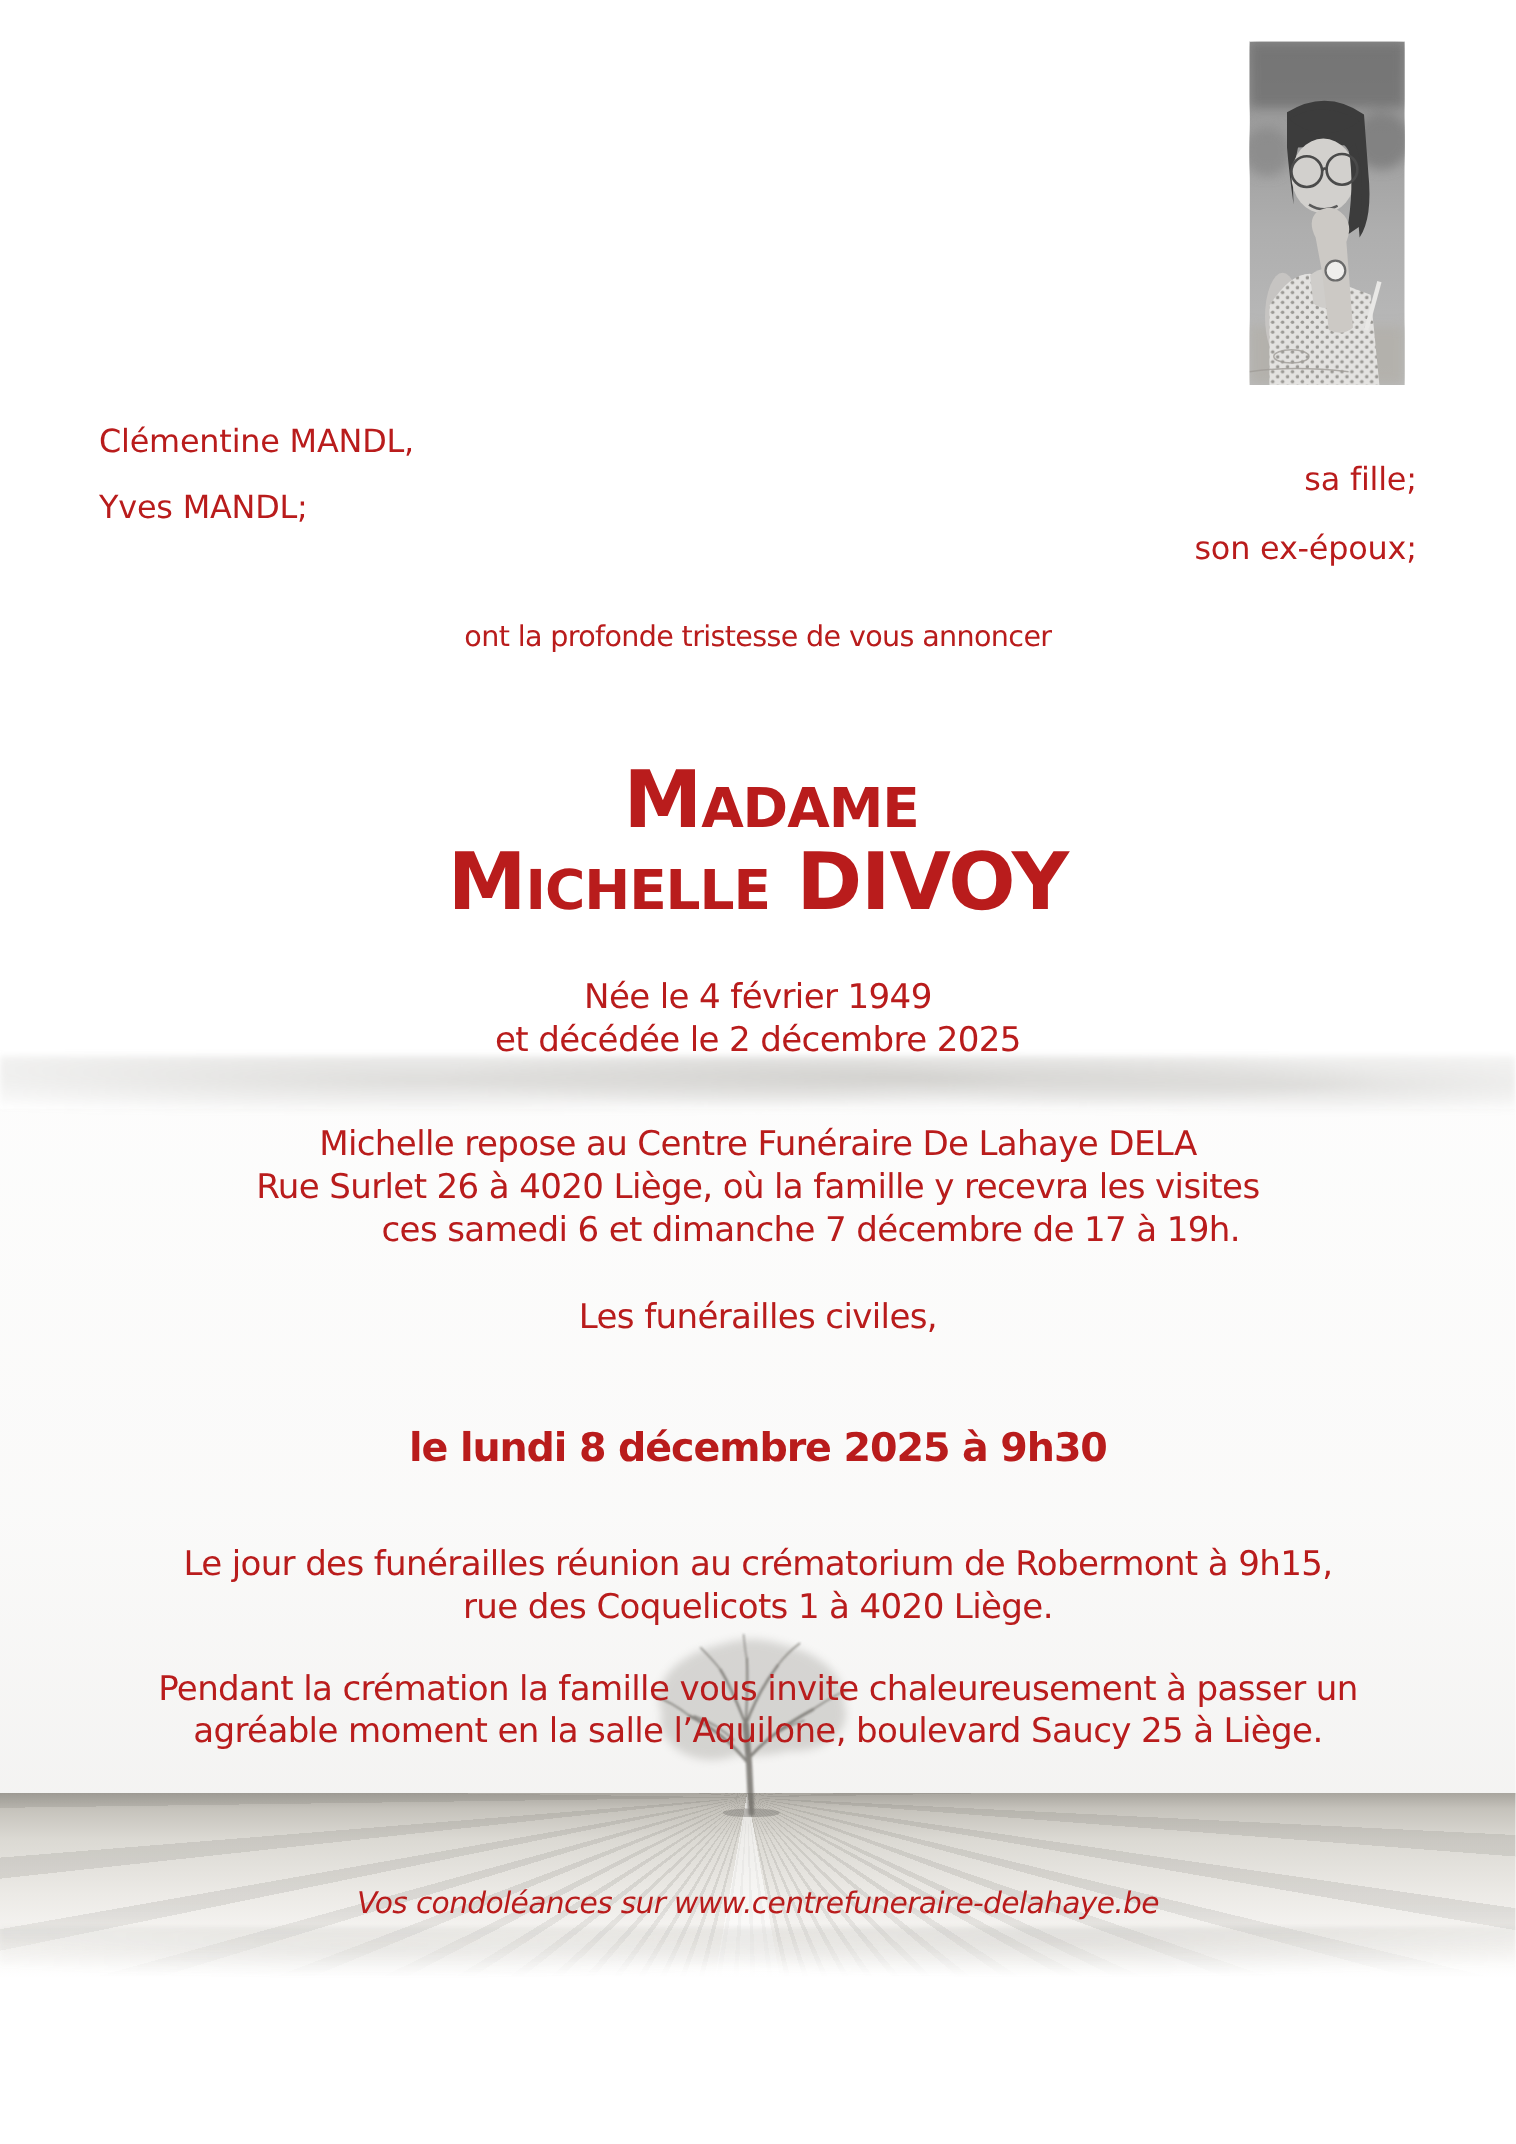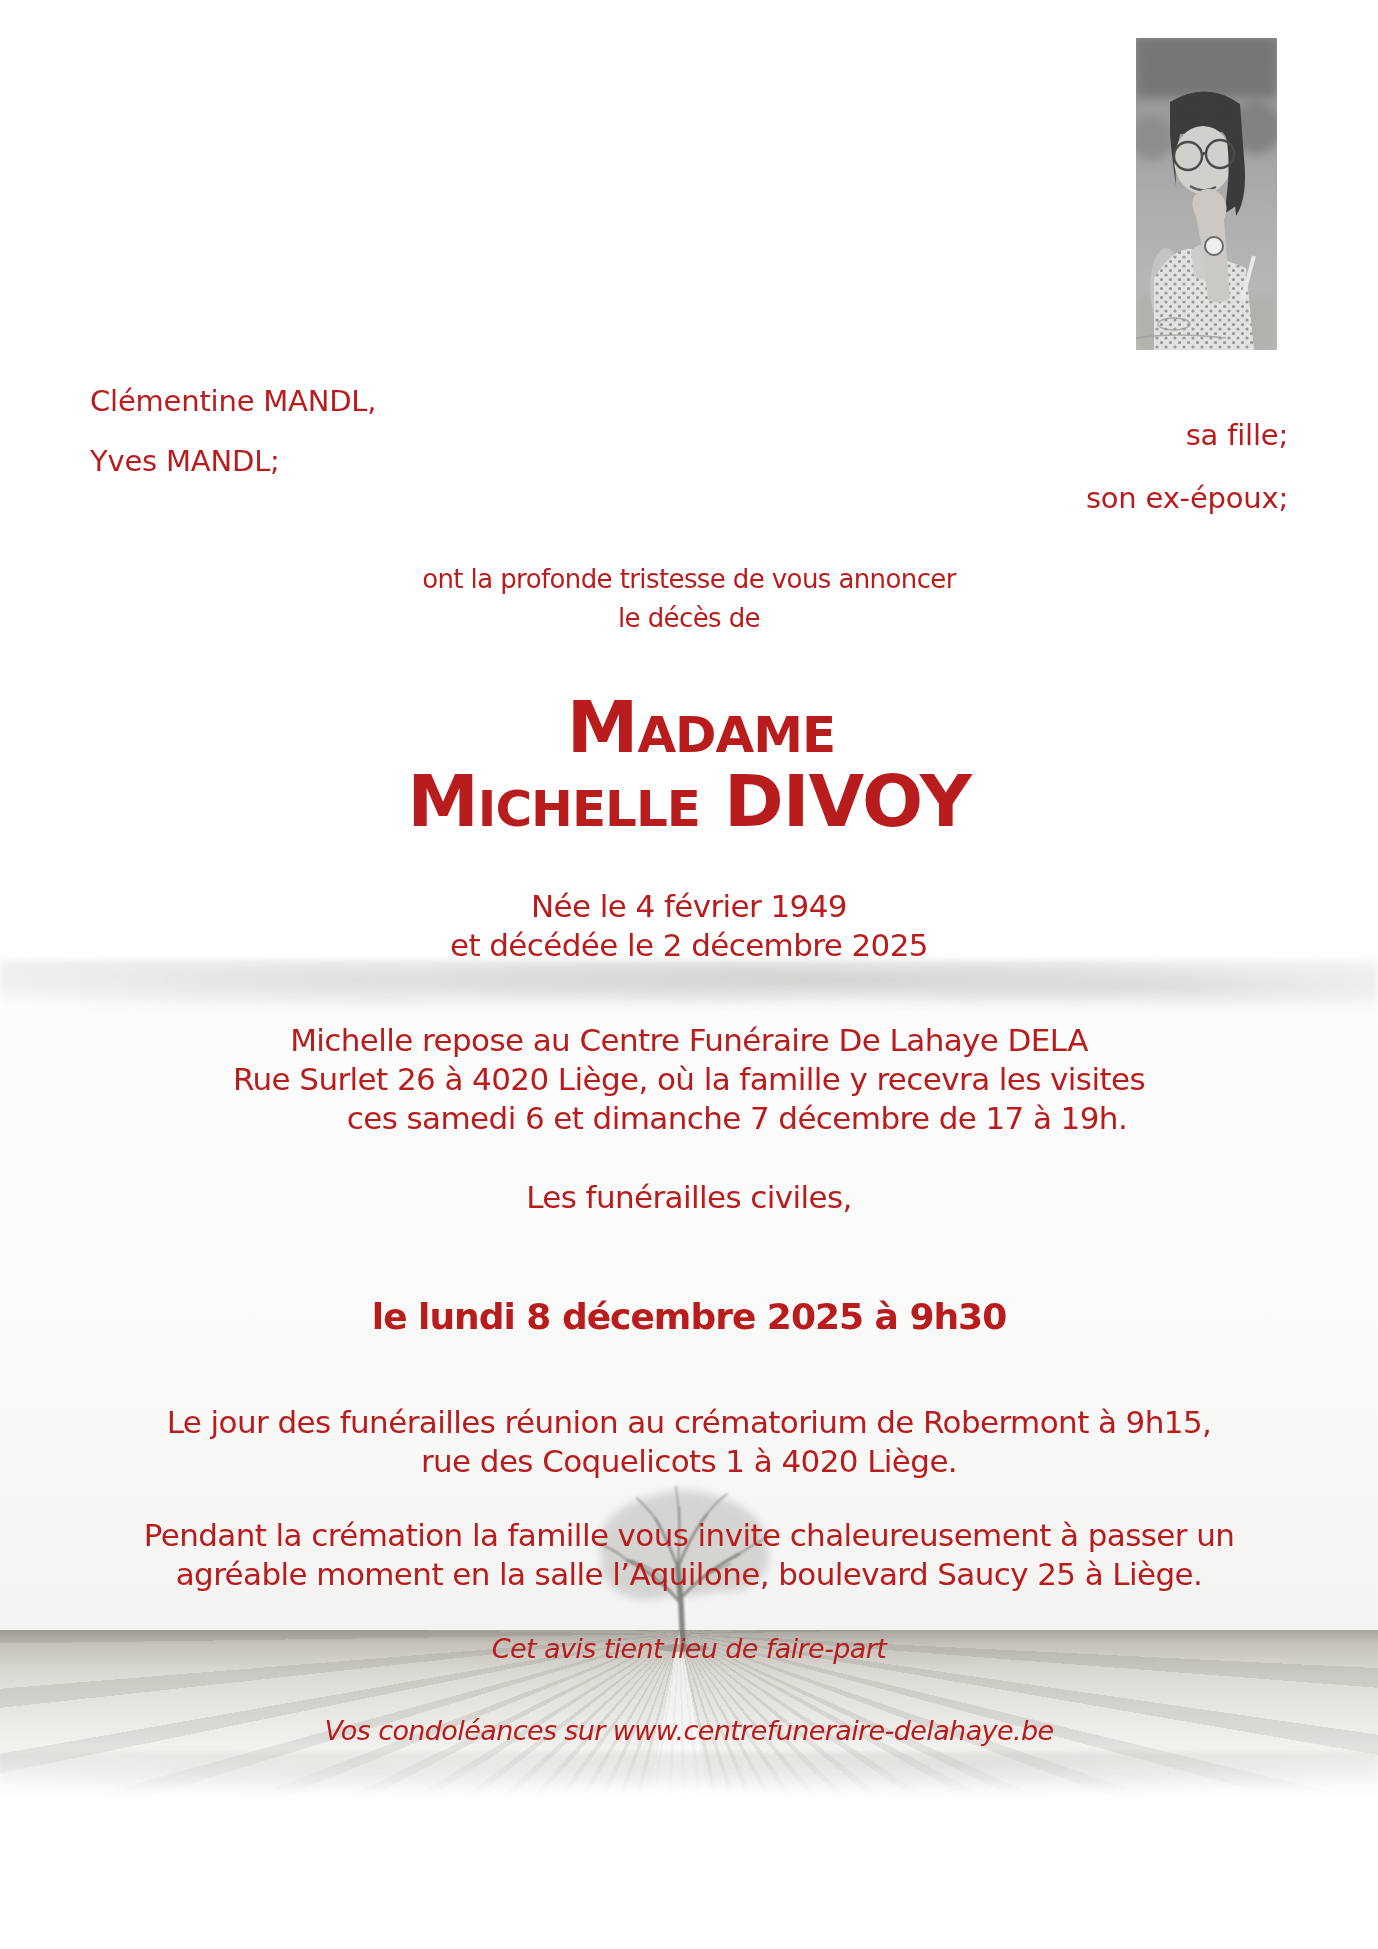--- a/index.html
+++ b/index.html
@@ -153,21 +153,20 @@
 
   <div class="layer-text">
 
     <div class="line names left-align" style="left:90px;top:383px;">Clémentine MANDL,</div>
     <div class="line names left-align" style="left:90px;top:443px;">Yves MANDL;</div>
 
     <div class="line names right-align" style="right:90px;top:417px;">sa fille;</div>
     <div class="line names right-align" style="right:90px;top:480px;">son ex-époux;</div>
 
     <div class="line intro" style="top:563px;">ont la profonde tristesse de vous annoncer</div>
-    <div class="line intro" style="top:602px;">le décès de</div>
 
     <div class="line title" style="top:688px;padding-left:12px;">Madame</div>
     <div class="line title" style="top:762px;">Michelle DIVOY</div>
 
     <div class="line body-text" style="top:887px;">Née le 4 février 1949</div>
     <div class="line body-text" style="top:926px;">et décédée le 2 décembre 2025</div>
 
     <div class="line body-text" style="top:1021px;">Michelle repose au Centre Funéraire De Lahaye DELA</div>
     <div class="line body-text" style="top:1060px;">Rue Surlet 26 à 4020 Liège, où la famille y recevra les visites</div>
     <div class="line body-text" style="top:1099px;padding-left:48px;">ces samedi 6 et dimanche 7 décembre de 17 à 19h.</div>
@@ -175,17 +174,16 @@
     <div class="line body-text" style="top:1178px;">Les funérailles civiles,</div>
 
     <div class="line bold-date" style="top:1294px;">le lundi 8 décembre 2025 à 9h30</div>
 
     <div class="line body-text" style="top:1403px;">Le jour des funérailles réunion au crématorium de Robermont à 9h15,</div>
     <div class="line body-text" style="top:1442px;">rue des Coquelicots 1 à 4020 Liège.</div>
 
     <div class="line body-text" style="top:1516px;">Pendant la crémation la famille vous invite chaleureusement à passer un</div>
     <div class="line body-text" style="top:1555px;">agréable moment en la salle l’Aquilone, boulevard Saucy 25 à Liège.</div>
 
-    <div class="line italic-text" style="top:1632px;">Cet avis tient lieu de faire-part</div>
     <div class="line italic-text" style="top:1714px;">Vos condoléances sur www.centrefuneraire-delahaye.be</div>
 
   </div>
 </div>
 
 </body></html>

